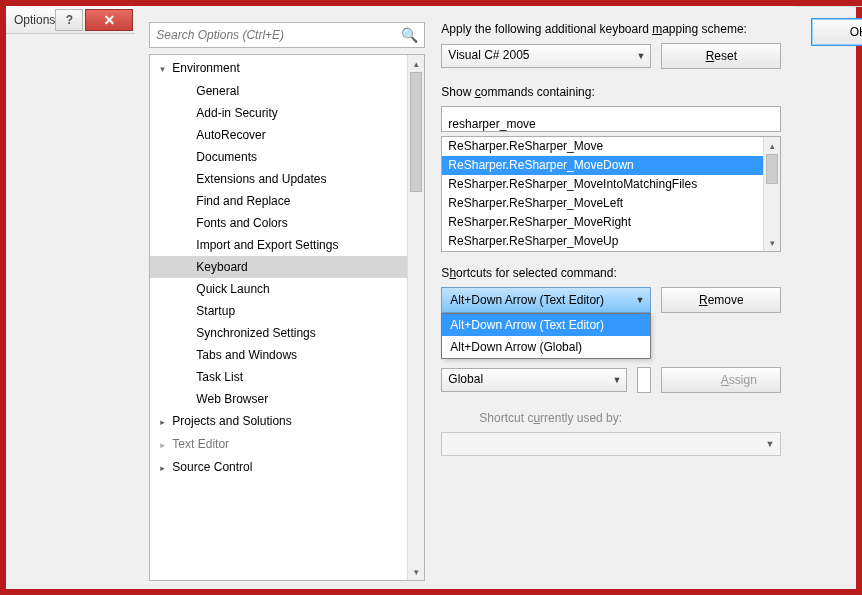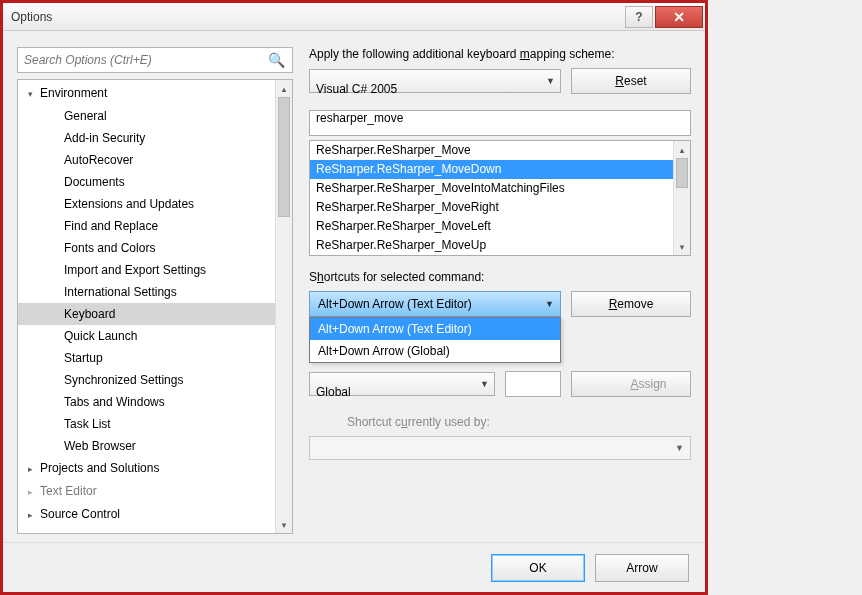--- a/index.html
+++ b/index.html
@@ -1,18 +1,18 @@
 <!DOCTYPE html>
 <html><head>
 <meta charset="utf-8">
 <style>
 * { box-sizing: border-box; margin: 0; padding: 0; font-family: "Segoe UI", Tahoma, sans-serif; font-size: 12px; }
 body { background: #f0f0f0; width: 862px; height: 595px; overflow: hidden; }
 
-.window { width: 708px; height: 595px; background: #f0f0f0; border: 3px solid #b91c1c; display: flex; flex-direction: column; }
+.window { width: 862px; height: 595px; background: #f0f0f0; border: 6px solid #b91c1c; display: flex; }
 
 .titlebar { height: 28px; background: linear-gradient(#fdfdfd,#eaeaea); display: flex; align-items: center; padding-left: 8px; border-bottom: 1px solid #ccc; }
 .titlebar .title { flex: 1; color: #333; font-size: 12px; }
 .titlebar .btn { height: 22px; display: inline-flex; align-items: center; justify-content: center; font-weight: bold; }
 .titlebar .help-btn { width: 28px; background: linear-gradient(#fafafa,#e4e4e4); border: 1px solid #b8b8b8; margin-right: 2px; color: #555; }
 .titlebar .close-btn { width: 48px; background: linear-gradient(#e76b63,#c8443a); color: #fff; border: 1px solid #9a2f27; margin-right: 2px; font-size: 14px; }
 
 .content { flex: 1; display: flex; padding: 16px 14px 8px 14px; gap: 16px; position: relative; }
 
 
@@ -33,23 +33,23 @@
 .tree-item.child { padding-left: 46px; }
 .tree-item.selected { background: #d6d6d6; }
 
 
 .right { flex: 1; display: flex; flex-direction: column; gap: 4px; position: relative; }
 .row { display: flex; align-items: center; gap: 10px; }
 .lbl { color: #000; margin-bottom: 3px; }
 .lbl.disabled { color: #8a8a8a; margin-left: 38px; }
 .u { text-decoration: underline; }
 
-select.flat, .dropdown { height: 24px; border: 1px solid #adadad; background: linear-gradient(#fdfdfd,#ececec); padding: 12px 18px 0 6px; position: relative; }
+select.flat, .dropdown { height: 24px; border: 1px solid #adadad; background: linear-gradient(#fdfdfd,#ececec); padding: 3px 18px 0 6px; position: relative; }
 .dropdown .arrow { position: absolute; right: 5px; top: 50%; transform: translateY(-50%); font-size: 9px; color: #444; }
-.textbox { height: 26px; border: 1px solid #adadad; background: #fff; padding: 0 6px; display: flex; align-items: flex-start; }
+.textbox { height: 26px; border: 1px solid #adadad; background: #fff; padding: 0 6px; display: flex; align-items: flex-end; }
 .textbox input { border: none; outline: none; width: 100%; }
 
 .listbox { border: 1px solid #adadad; background: #fff; height: 116px; position: relative; overflow: hidden; }
 .listbox .items { position: absolute; left: 0; right: 17px; top: 0; bottom: 0; overflow: hidden; }
 .listbox .litem { padding: 1px 6px; line-height: 17px; cursor: default; white-space: nowrap; }
 .listbox .litem.selected { background: #3399ff; color: #fff; }
 .list-scroll { position: absolute; right: 0; top: 0; bottom: 0; width: 17px; background: #f0f0f0; border-left: 1px solid #dcdcdc; }
 .list-scroll .arrow { height: 17px; display: flex; align-items: center; justify-content: center; color: #606060; font-size: 9px; }
 .list-scroll .track { position: absolute; top: 17px; bottom: 17px; left: 0; right: 0; }
 .list-scroll .thumb { position: absolute; left: 2px; right: 2px; top: 0; height: 30px; background: #cdcdcd; border: 1px solid #b8b8b8; }
@@ -95,21 +95,20 @@
             <span class="tri">▾</span><span>Environment</span>
           </div>
           <div class="tree-item child"><span>General</span></div>
           <div class="tree-item child"><span>Add-in Security</span></div>
           <div class="tree-item child"><span>AutoRecover</span></div>
           <div class="tree-item child"><span>Documents</span></div>
           <div class="tree-item child"><span>Extensions and Updates</span></div>
           <div class="tree-item child"><span>Find and Replace</span></div>
           <div class="tree-item child"><span>Fonts and Colors</span></div>
           <div class="tree-item child"><span>Import and Export Settings</span></div>
-          <div class="tree-item child"><span>International Settings</span></div>
           <div class="tree-item child selected"><span>Keyboard</span></div>
           <div class="tree-item child"><span>Quick Launch</span></div>
           <div class="tree-item child"><span>Startup</span></div>
           <div class="tree-item child"><span>Synchronized Settings</span></div>
           <div class="tree-item child"><span>Tabs and Windows</span></div>
           <div class="tree-item child"><span>Task List</span></div>
           <div class="tree-item child"><span>Web Browser</span></div>
           <div class="tree-item parent"><span class="tri">▸</span><span>Projects and Solutions</span></div>
           <div class="tree-item parent" style="opacity:.55"><span class="tri">▸</span><span>Text Editor</span></div>
           <div class="tree-item parent"><span class="tri">▸</span><span>Source Control</span></div>
@@ -133,31 +132,34 @@
         <div class="dropdown" style="flex:1">
           <span>Visual C# 2005</span>
           <span class="arrow">▼</span>
         </div>
         <div class="btn-std">
           <span><span class="u">R</span><span>eset</span></span>
         </div>
       </div>
 
       <div style="height:8px"></div>
+      <div class="lbl">
+        <span>Show </span><span class="u">c</span><span>ommands containing:</span>
+      </div>
       <div class="textbox">
         <input value="resharper_move" style="">
       </div>
 
       <div class="listbox">
         <div class="items">
           <div class="litem"><span>ReSharper.ReSharper_Move</span></div>
           <div class="litem selected"><span>ReSharper.ReSharper_MoveDown</span></div>
           <div class="litem"><span>ReSharper.ReSharper_MoveIntoMatchingFiles</span></div>
+          <div class="litem"><span>ReSharper.ReSharper_MoveLeft</span></div>
           <div class="litem"><span>ReSharper.ReSharper_MoveRight</span></div>
-          <div class="litem"><span>ReSharper.ReSharper_MoveLeft</span></div>
           <div class="litem"><span>ReSharper.ReSharper_MoveUp</span></div>
         </div>
         <div class="list-scroll">
           <div class="arrow">▴</div>
           <div class="track">
               <div class="thumb"></div>
             </div>
           <div class="arrow" style="position:absolute;bottom:0;left:0;right:0">▾</div>
         </div>
       </div>

